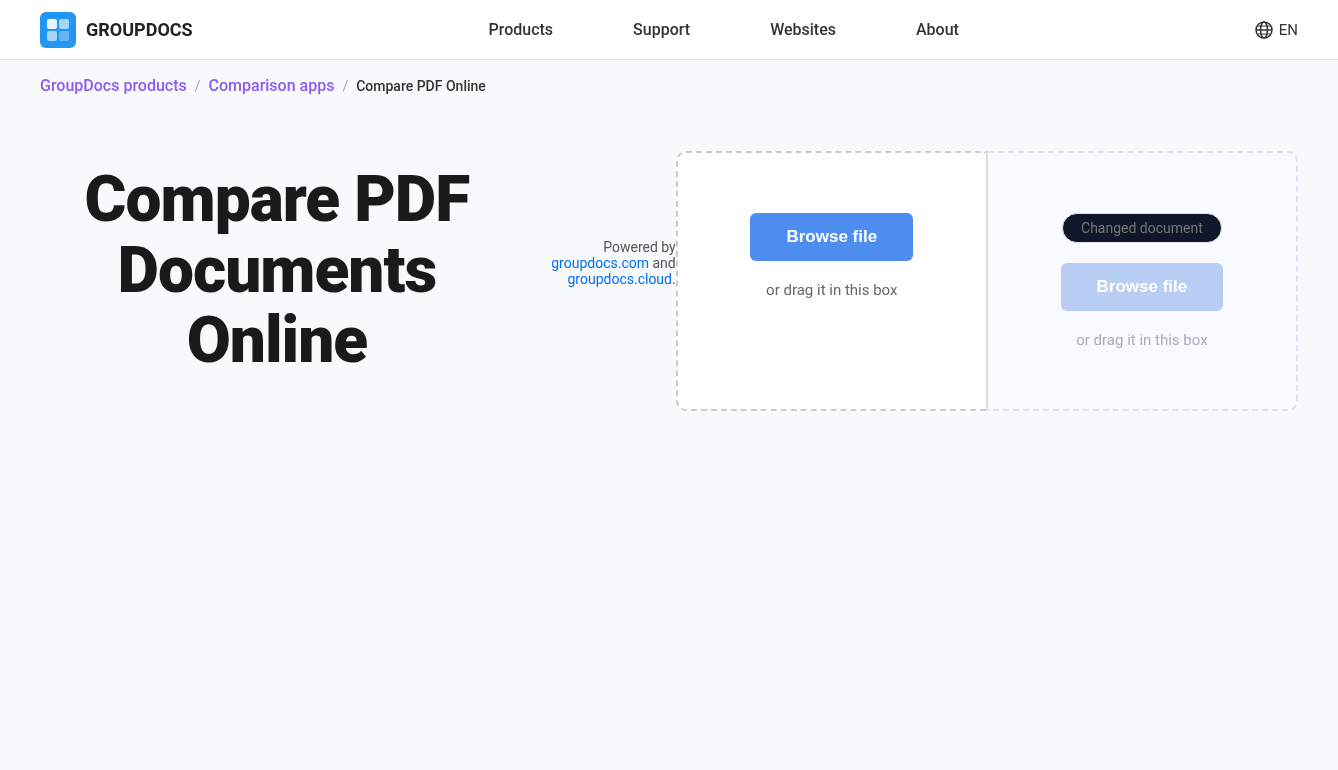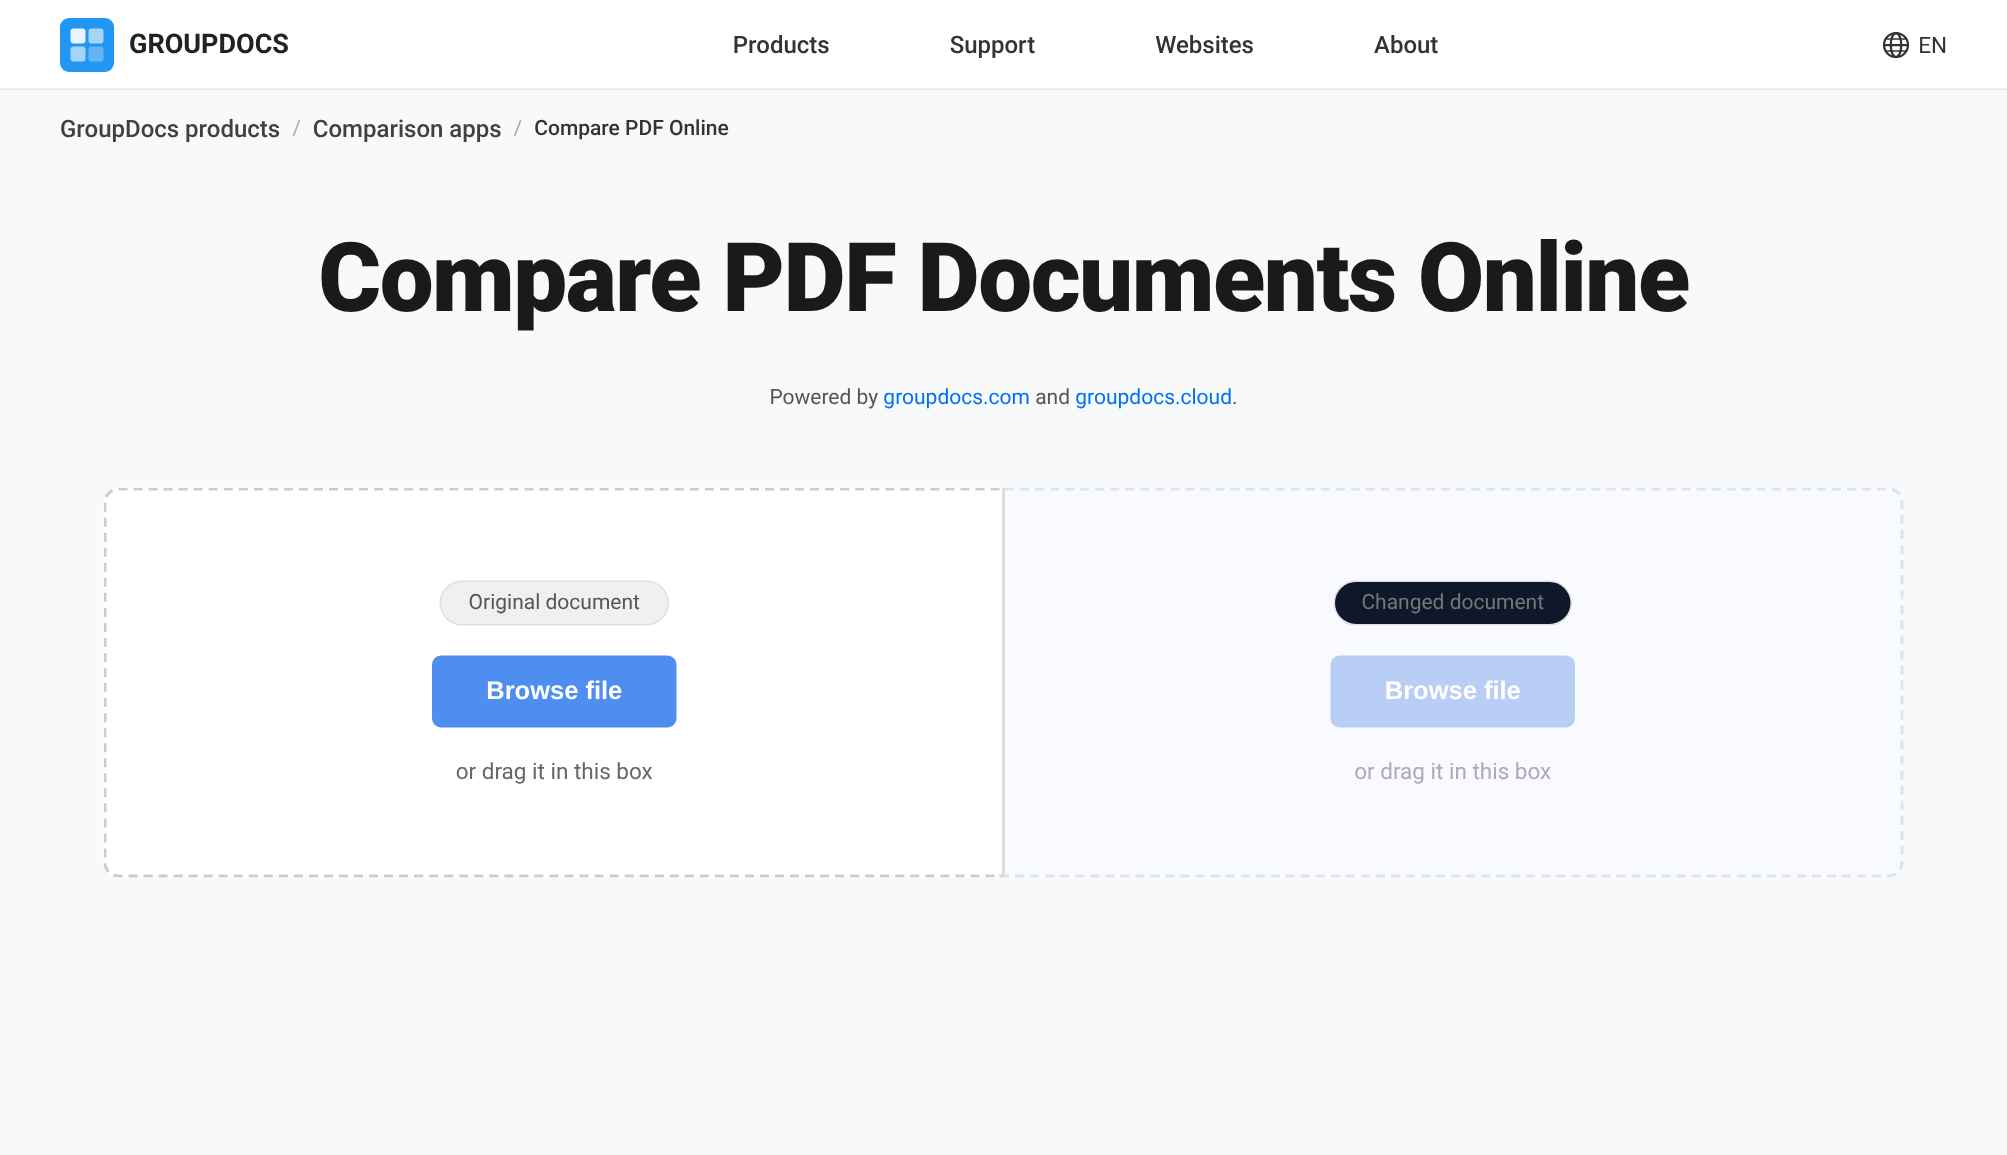--- a/index.html
+++ b/index.html
@@ -73,40 +73,39 @@
       padding: 16px 40px;
       display: flex;
       align-items: center;
       gap: 8px;
       font-size: 14px;
       color: #666;
       background: #f8f9fa;
     }
 
     .breadcrumb a {
-      color: #404040;
+      color: #8b5cf6;
       text-decoration: none;
     }
 
     .breadcrumb .separator {
       color: #aaa;
     }
 
     .breadcrumb .current {
       color: #333;
       font-weight: 500;
     }
 
     
     main {
       display: flex;
-      flex-direction: column;
+      flex-direction: row;
       align-items: center;
       padding: 40px 40px 40px;
-      gap: 16px;
     }
 
     h1 {
       font-size: 64px;
       font-weight: 900;
       color: #1a1a1a;
       text-align: center;
       line-height: 1.1;
       margin-bottom: 20px;
       letter-spacing: -1px;
@@ -282,21 +281,20 @@
 
 <main>
   <h1>Compare PDF Documents Online</h1>
   <p class="powered-by">
     <span>Powered by </span><a href="#">groupdocs.com</a><span> and </span><a href="#">groupdocs.cloud</a><span>.</span>
   </p>
 
   <div class="drop-zones">
 
     <div class="drop-zone">
-      <span class="doc-label">Original document</span>
       <button class="browse-btn">Browse file</button>
       <span class="drag-text">or drag it in this box</span>
     </div>
 
     <div class="zone-divider"></div>
 
     <div class="drop-zone">
       <span class="doc-label doc-label-changed">Changed document</span>
       <button class="browse-btn-disabled" disabled="">Browse file</button>
       <span class="drag-text drag-text-light">or drag it in this box</span>

